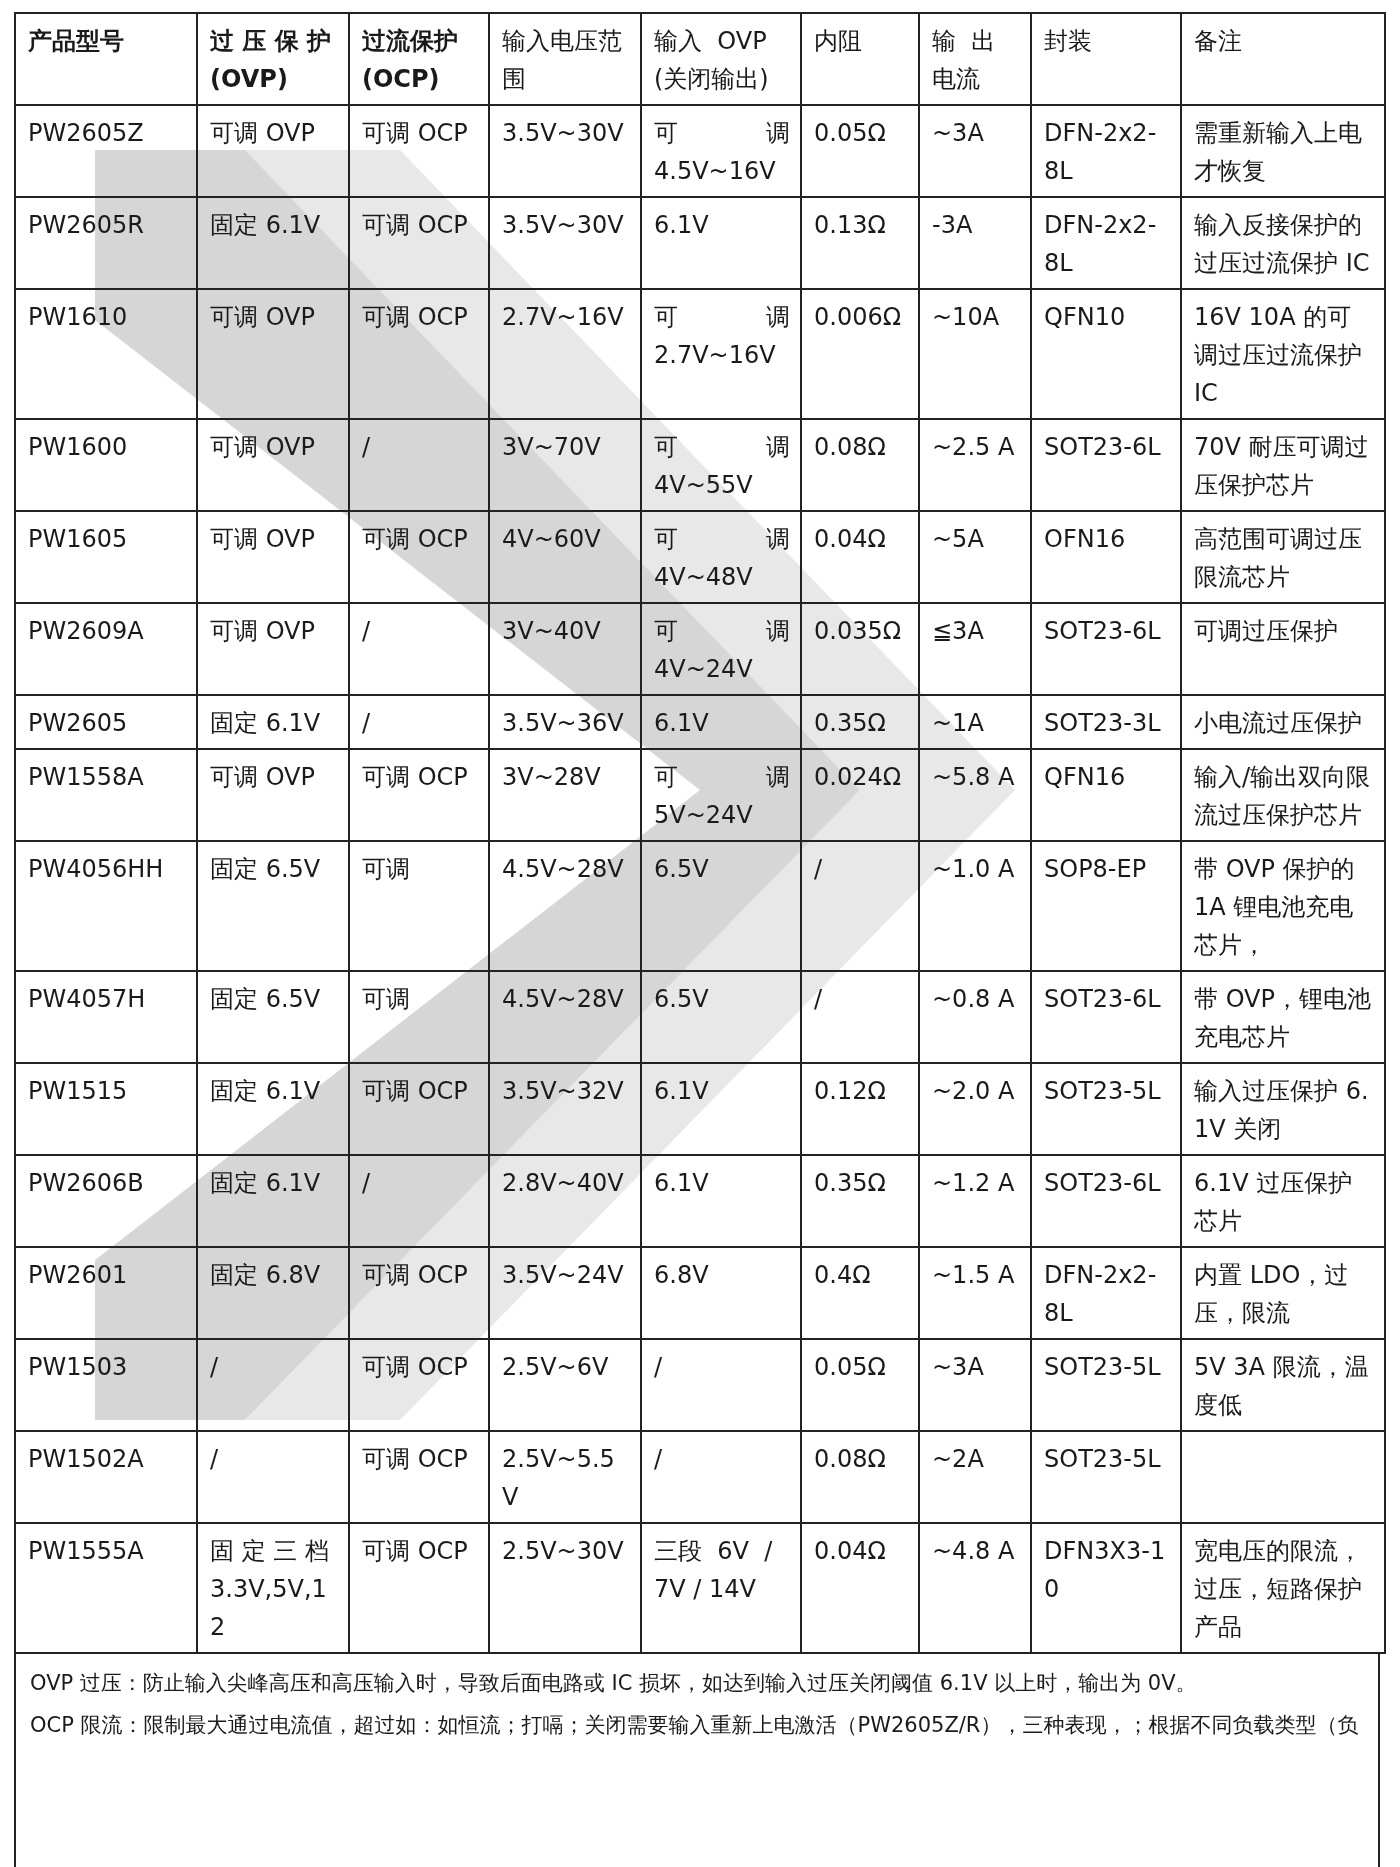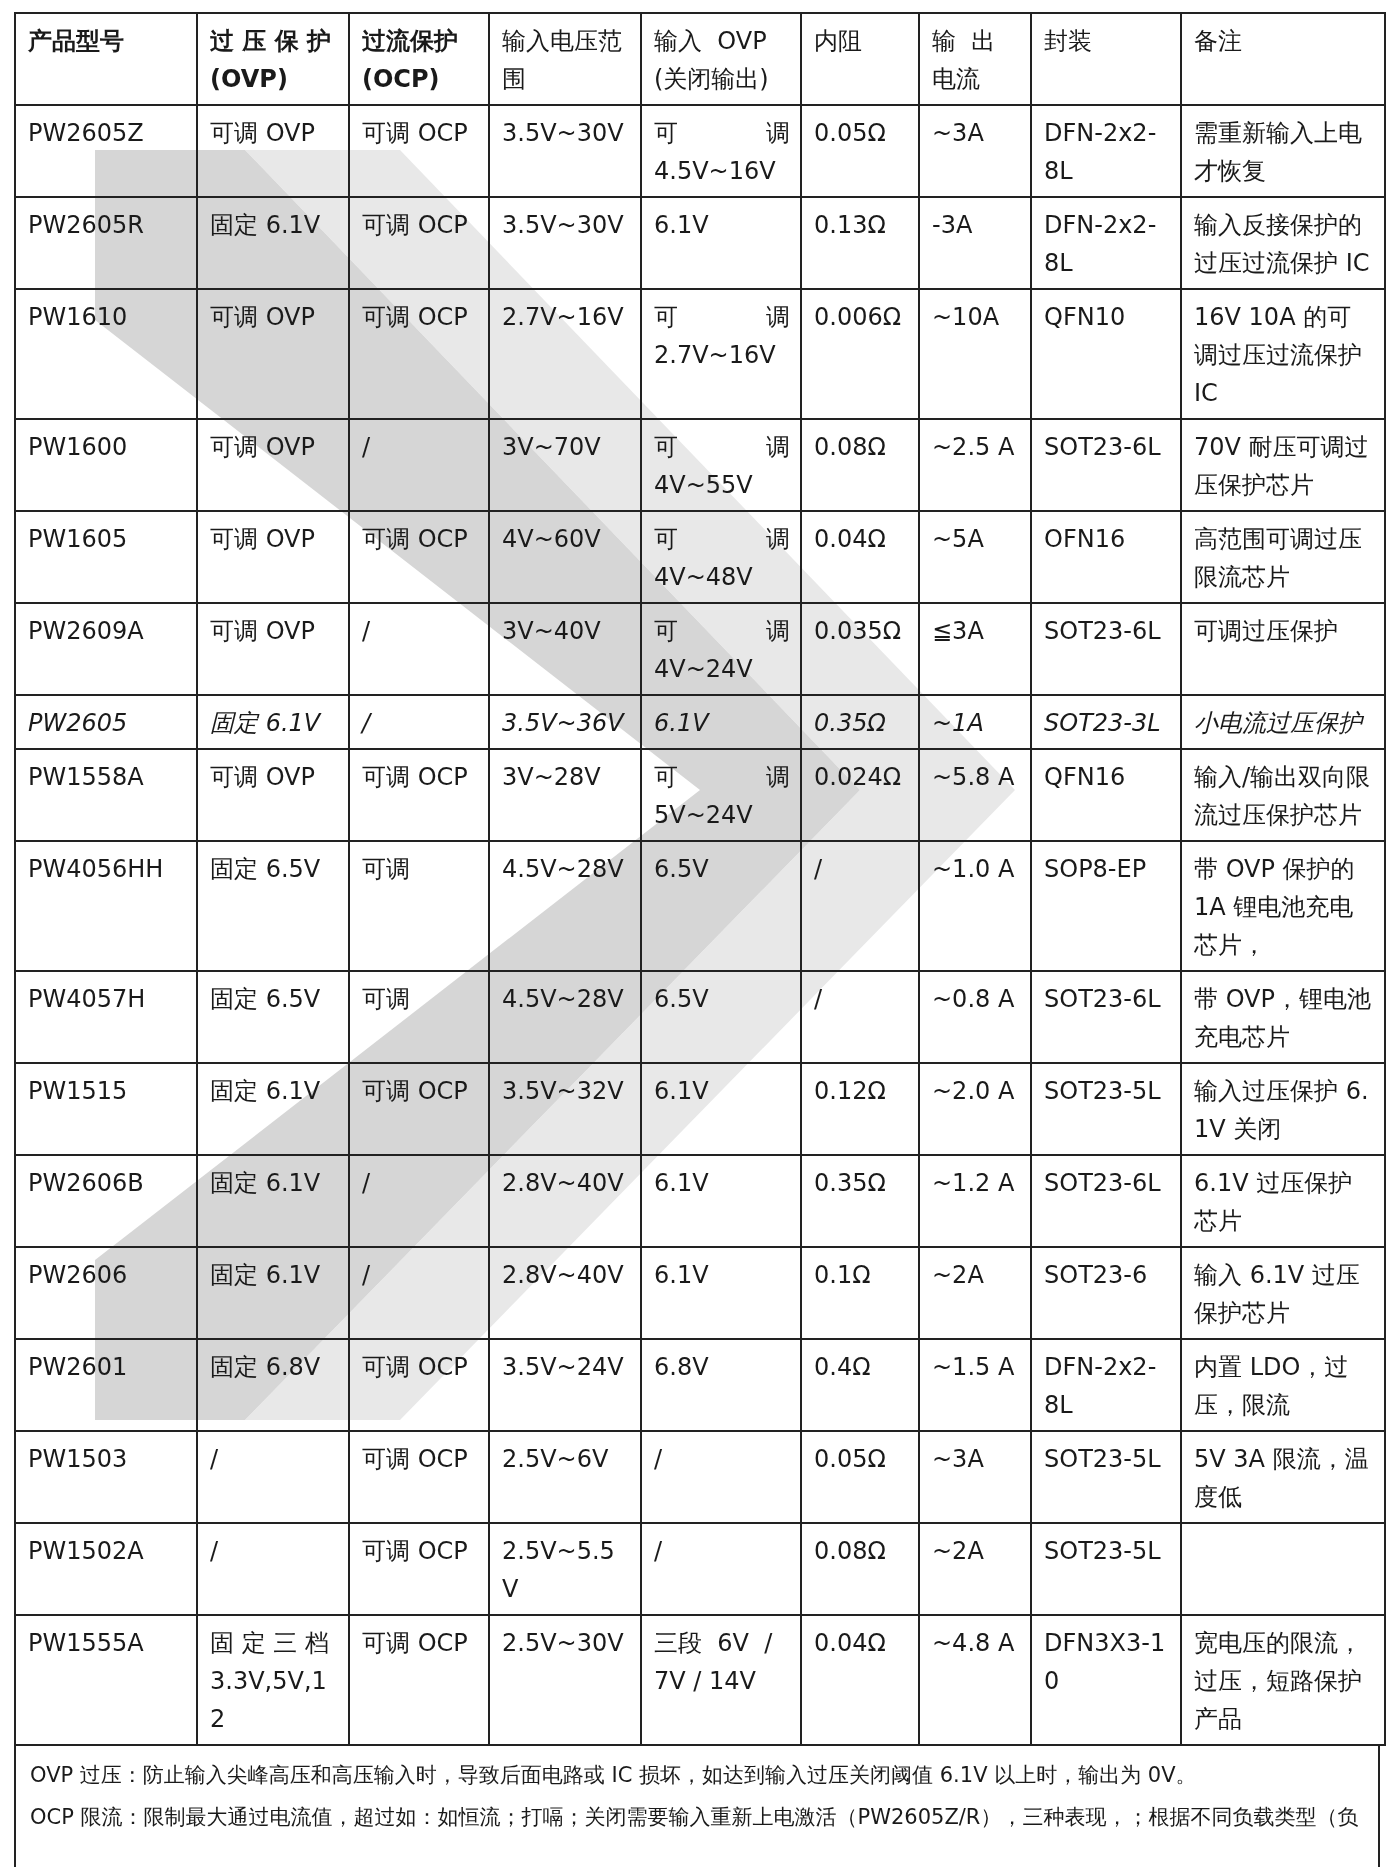--- a/index.html
+++ b/index.html
@@ -168,21 +168,21 @@
               <span style="white-space: pre;">可</span>
               <span>调</span>
             </div>
             <div>4V~24V</div>
           </td>
           <td>0.035Ω</td>
           <td>≦3A</td>
           <td>SOT23-6L</td>
           <td>可调过压保护</td>
         </tr>
-        <tr style="height: 39px; font-style: italic;">
+        <tr style="height: 39px;">
           <td>PW2605</td>
           <td>固定 6.1V</td>
           <td>/</td>
           <td>3.5V~36V</td>
           <td>
             <div class="just">
               <span style="white-space: pre;">6.1V</span>
               <span></span>
             </div>
             <div></div>
@@ -270,37 +270,20 @@
               <span style="white-space: pre;">6.1V</span>
               <span></span>
             </div>
             <div></div>
           </td>
           <td>0.35Ω</td>
           <td>~1.2 A</td>
           <td>SOT23-6L</td>
           <td>6.1V 过压保护芯片</td>
         </tr>
-        <tr style="height: 78px;">
-          <td>PW2606</td>
-          <td>固定 6.1V</td>
-          <td>/</td>
-          <td>2.8V~40V</td>
-          <td>
-            <div class="just">
-              <span style="white-space: pre;">6.1V</span>
-              <span></span>
-            </div>
-            <div></div>
-          </td>
-          <td>0.1Ω</td>
-          <td>~2A</td>
-          <td>SOT23-6</td>
-          <td>输入 6.1V 过压保护芯片</td>
-        </tr>
         <tr style="height: 77px; margin-top: 8px;">
           <td>PW2601</td>
           <td>固定 6.8V</td>
           <td>可调 OCP</td>
           <td>3.5V~24V</td>
           <td>
             <div class="just">
               <span style="white-space: pre;">6.8V</span>
               <span></span>
             </div>

